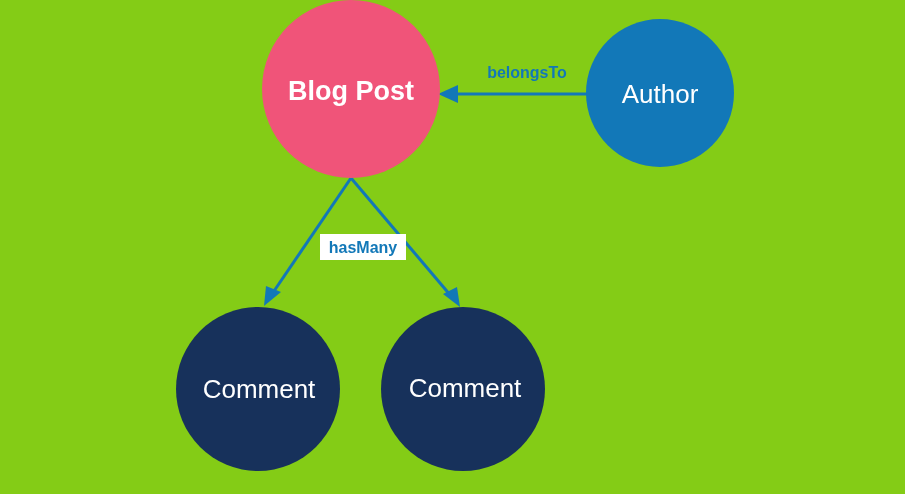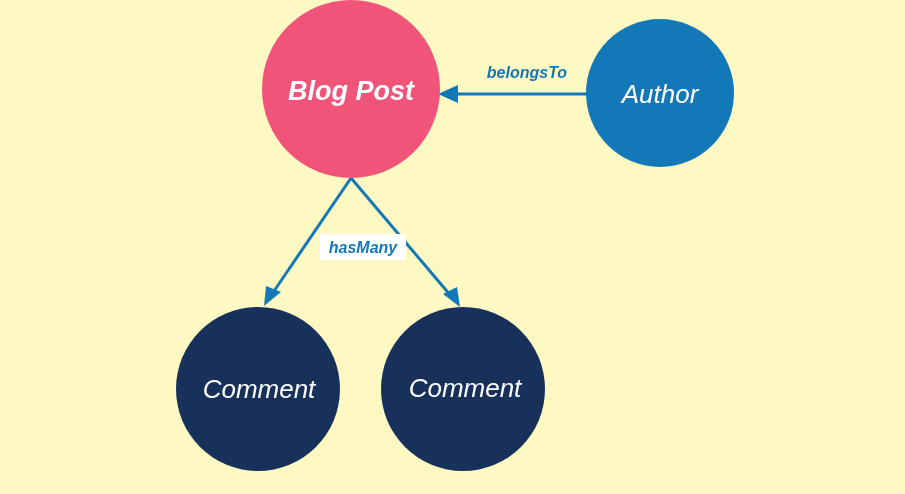--- a/index.html
+++ b/index.html
@@ -49,21 +49,21 @@
     dominant-baseline: central;
   }
   .edge-line {
     fill: none;
     stroke-linecap: butt;
   }
 </style>
 </head>
 <body>
 
-<div id="diagram-canvas" style="background: #fef9c3; font-style: italic;">
+<div id="diagram-canvas" style="background: #84cc16;">
   <svg id="diagram-svg" viewBox="0 0 905 494" xmlns="http://www.w3.org/2000/svg">
 
     <g>
       <path class="edge-line" stroke="#1278b8" stroke-width="3" d="M 587 94 L 450 94"></path>
       <polygon fill="#1278b8" points="438,94 458,85 458,103"></polygon>
       <text class="edge-label" x="527" y="72" fill="#1278b8">belongsTo</text>
     </g>
 
     <g>
       <path class="edge-line" stroke="#1278b8" stroke-width="3" d="M 351 178 L 272 294"></path>

